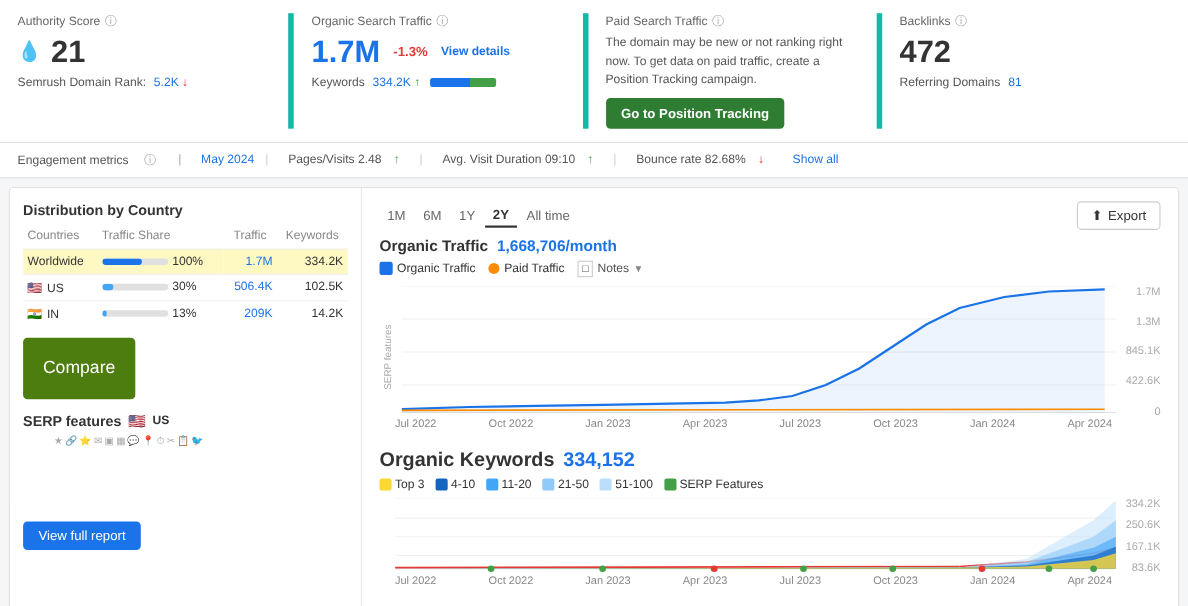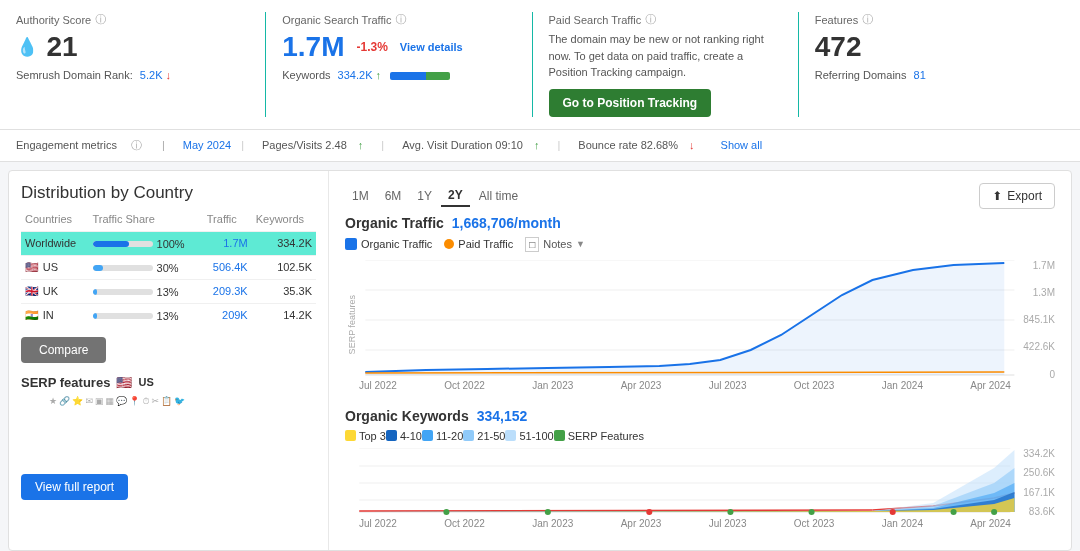--- a/index.html
+++ b/index.html
@@ -1,19 +1,19 @@
 <!DOCTYPE html>
 <html><head>
   <meta charset="utf-8">
   <style>
     * { box-sizing: border-box; margin: 0; padding: 0; }
     body { font-family: Arial, sans-serif; font-size: 12px; background: #f5f6f8; color: #333; width: 1080px; overflow-x: hidden; }
 
     .top-metrics { display: flex; background: #fff; border-bottom: 1px solid #e0e0e0; padding: 12px 16px; gap: 0; }
-    .metric-box { flex: 1; padding: 0 16px; border-right: 1px solid #14b8a6; }
+    .metric-box { flex: 1; padding: 0 16px; border-right: 5px solid #14b8a6; }
     .metric-box:first-child { padding-left: 0; }
     .metric-box:last-child { border-right: none; }
     .metric-label { font-size: 11px; color: #666; display: flex; align-items: center; gap: 4px; margin-bottom: 4px; }
     .metric-value-large { font-size: 28px; font-weight: bold; color: #1a73e8; display: flex; align-items: center; gap: 8px; }
     .metric-value-large .icon-drop { color: #4fc3f7; font-size: 18px; }
     .metric-value-large .score { color: #333; }
     .metric-change { font-size: 12px; color: #e53935; margin-left: 4px; }
     .view-details { color: #1a73e8; font-size: 11px; text-decoration: none; margin-left: 4px; }
     .metric-sub { font-size: 11px; color: #555; margin-top: 6px; }
     .metric-sub a { color: #1a73e8; text-decoration: none; }
@@ -29,32 +29,32 @@
     .eng-down { color: #e53935; }
     .show-all { color: #1a73e8; text-decoration: none; margin-left: 8px; }
 
     .main-content { display: flex; background: #fff; margin: 8px; border-radius: 4px; border: 1px solid #e0e0e0; }
 
     .left-panel { width: 320px; min-width: 320px; border-right: 1px solid #e8e8e8; padding: 12px; }
     .tab-group { display: flex; gap: 2px; margin-bottom: 12px; }
     .tab-btn { border: 1px solid #d0d0d0; background: #fff; border-radius: 16px; padding: 4px 14px; font-size: 12px; cursor: pointer; color: #333; }
     .tab-btn.active { background: #fff; border-color: #1a73e8; color: #1a73e8; font-weight: bold; }
 
-    .dist-title { font-size: 17px; font-weight: normal; margin-bottom: 8px; }
+    .dist-title { font-size: 13px; font-weight: bold; margin-bottom: 8px; }
     .dist-table { width: 100%; border-collapse: collapse; font-size: 11px; }
     .dist-table th { color: #888; font-weight: normal; text-align: left; padding: 2px 4px 6px; }
-    .dist-table th.right { text-align: left; }
+    .dist-table th.right { text-align: center; }
     .dist-table td { padding: 5px 4px; border-top: 1px solid #f0f0f0; }
     .dist-table td.right { text-align: right; }
-    .dist-table tr.highlight { background: #5eead4; }
+    .dist-table tr.highlight { background: #fef9c3; }
     .country-flag { margin-right: 4px; }
     .traffic-val { color: #1a73e8; }
     .keywords-val { text-align: right; }
 
-    .compare-btn { background: #737373; color: #fff; border: none; border-radius: 4px; padding: 6px 18px; font-size: 12px; cursor: pointer; margin-top: 10px; }
+    .compare-btn { background: #4d7c0f; color: #fff; border: none; border-radius: 4px; padding: 19px 18px; font-size: 16px; cursor: pointer; margin-top: 10px; }
 
     .serp-section { margin-top: 12px; }
     .serp-title { font-size: 13px; font-weight: bold; margin-bottom: 6px; display: flex; align-items: center; gap: 6px; }
     .serp-chart { position: relative; height: 70px; }
 
     .view-full-btn { background: #1a73e8; color: #fff; border: none; border-radius: 4px; padding: 6px 14px; font-size: 12px; cursor: pointer; margin-top: 8px; }
 
     .right-panel { flex: 1; padding: 12px 16px; }
     .time-controls { display: flex; align-items: center; justify-content: space-between; margin-bottom: 6px; }
     .time-btns { display: flex; gap: 2px; }
@@ -66,23 +66,23 @@
     .chart-section-title .traffic-num { color: #1a73e8; }
 
     .legend { display: flex; gap: 12px; align-items: center; margin-bottom: 8px; font-size: 11px; }
     .legend-item { display: flex; align-items: center; gap: 4px; cursor: pointer; }
     .legend-dot { width: 12px; height: 12px; border-radius: 2px; display: inline-block; }
     .legend-dot.blue { background: #1a73e8; }
     .legend-dot.orange { background: #fb8c00; border-radius: 50%; width: 10px; height: 10px; }
     .legend-notes { display: flex; align-items: center; gap: 4px; color: #555; cursor: pointer; }
     .legend-chevron { font-size: 9px; color: #888; }
 
-    .keywords-section-title { font-size: 14px; font-weight: bold; margin-top: 8px; margin-bottom: 6px; display: flex; align-items: center; gap: 8px; }
+    .keywords-section-title { font-size: 18px; font-weight: bold; margin-top: 8px; margin-bottom: 6px; display: flex; align-items: center; gap: 8px; }
     .keywords-section-title .kw-num { color: #1a73e8; }
-    .kw-legend { display: flex; font-size: 11px; margin-bottom: 6px; align-items: center; }
+    .kw-legend { display: flex; gap: 10px; font-size: 11px; margin-bottom: 6px; align-items: center; }
     .kw-legend-item { display: flex; align-items: center; gap: 3px; }
     .kw-dot { width: 11px; height: 11px; border-radius: 2px; display: inline-block; }
     .kw-dot.yellow { background: #fdd835; }
     .kw-dot.blue-dark { background: #1a73e8; }
     .kw-dot.blue-med { background: #42a5f5; }
     .kw-dot.blue-light { background: #90caf9; }
     .kw-dot.green { background: #43a047; }
   </style>
 </head>
 <body>
@@ -127,21 +127,21 @@
     <div class="metric-label">
       <span>Paid Search Traffic</span>
       <span style="color:#aaa;font-size:11px;">ⓘ</span>
     </div>
     <div class="paid-desc">The domain may be new or not ranking right now. To get data on paid traffic, create a Position Tracking campaign.</div>
     <button class="go-btn">Go to Position Tracking</button>
   </div>
 
   <div class="metric-box">
     <div class="metric-label">
-      <span>Features</span>
+      <span>Backlinks</span>
       <span style="color:#aaa;font-size:11px;">ⓘ</span>
     </div>
     <div class="backlinks-val">472</div>
     <div class="metric-sub">
       <span>Referring Domains</span>
       <a href="#" class="view-details">81</a>
     </div>
   </div>
 </div>
 
@@ -206,33 +206,20 @@
           <span style="display:inline-block;width:60px;height:6px;background:#e0e0e0;border-radius:3px;overflow:hidden;">
             <span style="display:block;width:18%;height:6px;background:#42a5f5;border-radius:3px;"></span>
           </span>
           30%
         </span>
       </td>
       <td class="right traffic-val">506.4K</td>
       <td class="right keywords-val">102.5K</td>
     </tr>
           <tr>
-      <td><span class="country-flag">🇬🇧</span>UK</td>
-      <td>
-        <span style="display:inline-flex;align-items:center;gap:4px;">
-          <span style="display:inline-block;width:60px;height:6px;background:#e0e0e0;border-radius:3px;overflow:hidden;">
-            <span style="display:block;width:7.8%;height:6px;background:#42a5f5;border-radius:3px;"></span>
-          </span>
-          13%
-        </span>
-      </td>
-      <td class="right traffic-val">209.3K</td>
-      <td class="right keywords-val">35.3K</td>
-    </tr>
-          <tr>
       <td><span class="country-flag">🇮🇳</span>IN</td>
       <td>
         <span style="display:inline-flex;align-items:center;gap:4px;">
           <span style="display:inline-block;width:60px;height:6px;background:#e0e0e0;border-radius:3px;overflow:hidden;">
             <span style="display:block;width:7.8%;height:6px;background:#42a5f5;border-radius:3px;"></span>
           </span>
           13%
         </span>
       </td>
       <td class="right traffic-val">209K</td>

